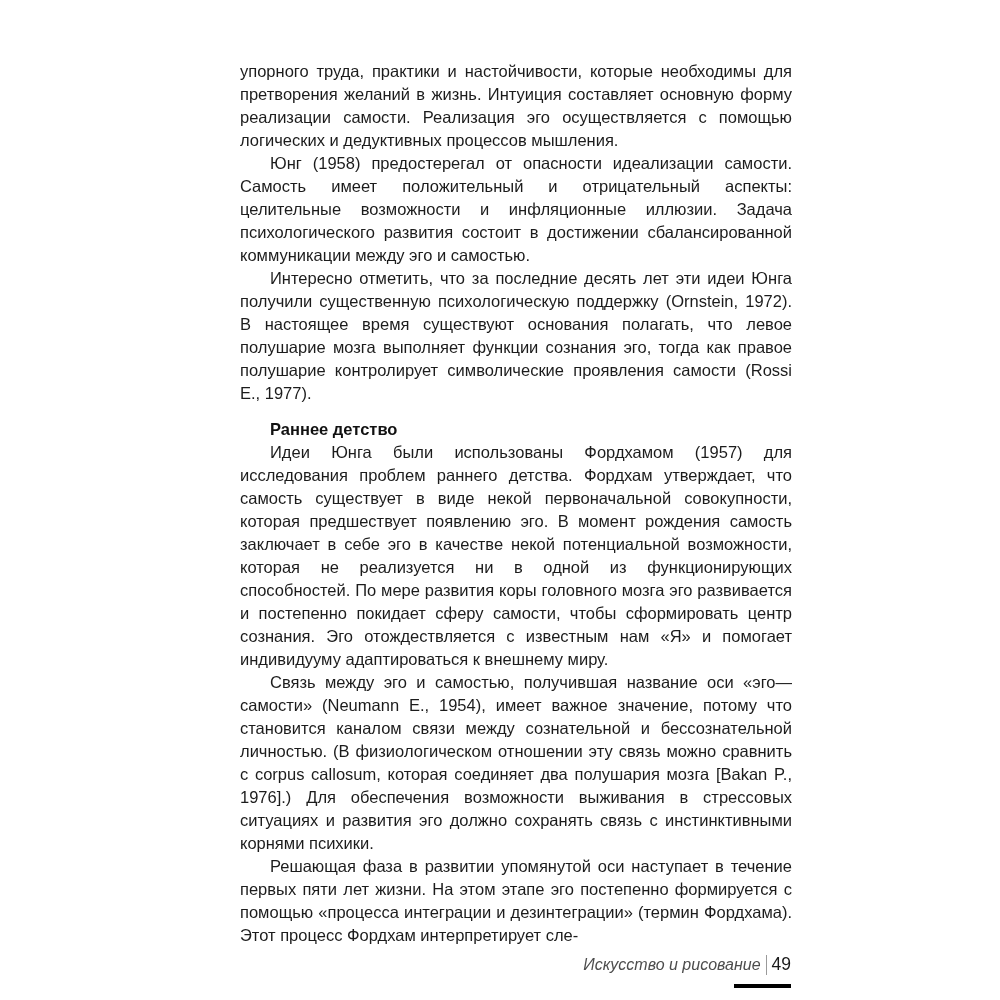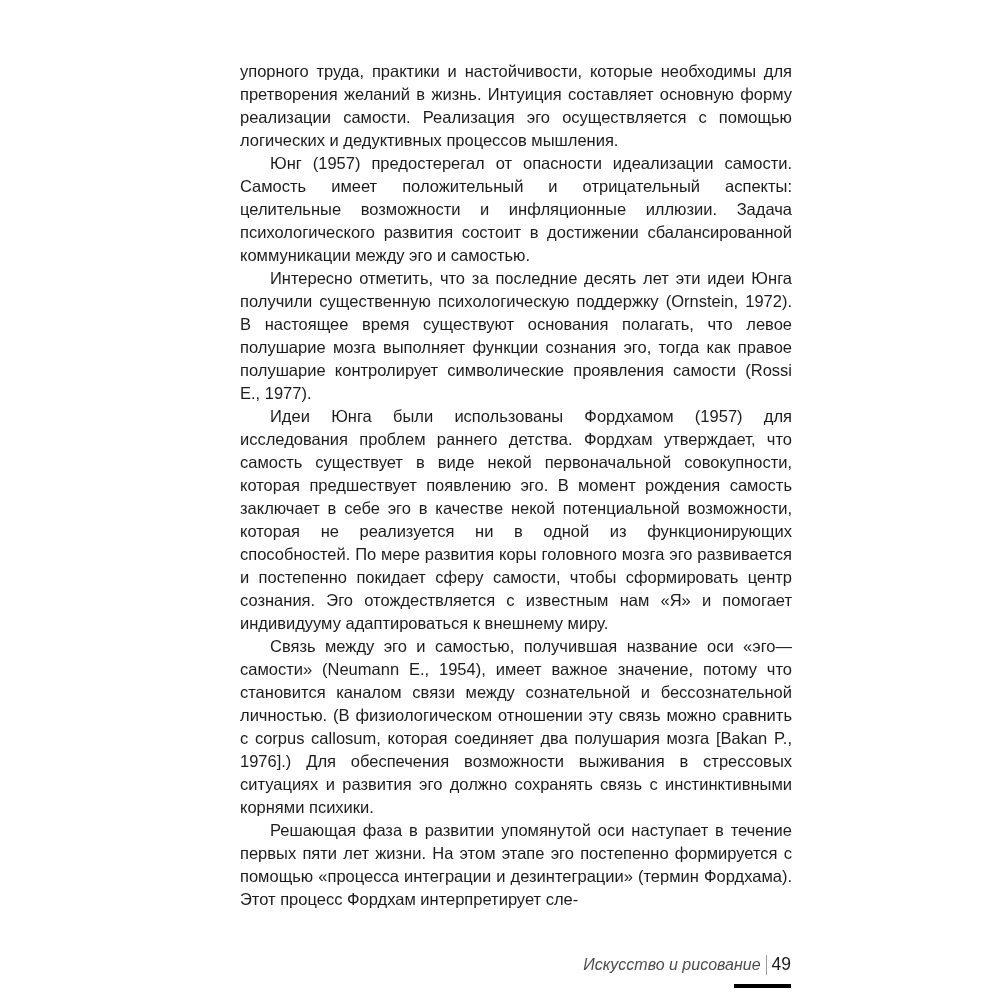--- a/index.html
+++ b/index.html
@@ -71,22 +71,23 @@
     height: 4px;
     background: #000000;
   }
 </style>
 </head>
 <body>
 
 <div class="page">
   <div class="text-block" id="body-container">
       <p class="no-indent">упорного труда, практики и настойчивости, которые необходимы для претворения желаний в жизнь. Интуиция составляет основную форму реализации самости. Реализация эго осуществляется с помощью логических и дедуктивных процессов мышления.</p>
-      <p>Юнг (1957) предостерегал от опасности идеализации самости. Самость имеет положительный и отрицательный аспекты: целительные возможности и инфляционные иллюзии. Задача психологического развития состоит в достижении сбалансированной коммуникации между эго и самостью.</p>
+      <p>Юнг (1958) предостерегал от опасности идеализации самости. Самость имеет положительный и отрицательный аспекты: целительные возможности и инфляционные иллюзии. Задача психологического развития состоит в достижении сбалансированной коммуникации между эго и самостью.</p>
       <p>Интересно отметить, что за последние десять лет эти идеи Юнга получили существенную психологическую поддержку (Ornstein, 1972). В настоящее время существуют основания полагать, что левое полушарие мозга выполняет функции сознания эго, тогда как правое полушарие контролирует символические проявления самости (Rossi E., 1977).</p>
+      <h3>Раннее детство</h3>
       <p>Идеи Юнга были использованы Фордхамом (1957) для исследования проблем раннего детства. Фордхам утверждает, что самость существует в виде некой первоначальной совокупности, которая предшествует появлению эго. В момент рождения самость заключает в себе эго в качестве некой потенциальной возможности, которая не реализуется ни в одной из функционирующих способностей. По мере развития коры головного мозга эго развивается и постепенно покидает сферу самости, чтобы сформировать центр сознания. Эго отождествляется с известным нам «Я» и помогает индивидууму адаптироваться к внешнему миру.</p>
       <p>Связь между эго и самостью, получившая название оси «эго—самости» (Neumann E., 1954), имеет важное значение, потому что становится каналом связи между сознательной и бессознательной личностью. (В физиологическом отношении эту связь можно сравнить с corpus callosum, которая соединяет два полушария мозга [Bakan P., 1976].) Для обеспечения возможности выживания в стрессовых ситуациях и развития эго должно сохранять связь с инстинктивными корнями психики.</p>
       <p>Решающая фаза в развитии упомянутой оси наступает в течение первых пяти лет жизни. На этом этапе эго постепенно формируется с помощью «процесса интеграции и дезинтеграции» (термин Фордхама). Этот процесс Фордхам интерпретирует сле-</p>
     </div>
 
   <div class="footer">
     <span class="footer-section">Искусство и рисование</span>
     <span class="footer-divider"></span>
     <span class="footer-page">49</span>
   </div>

